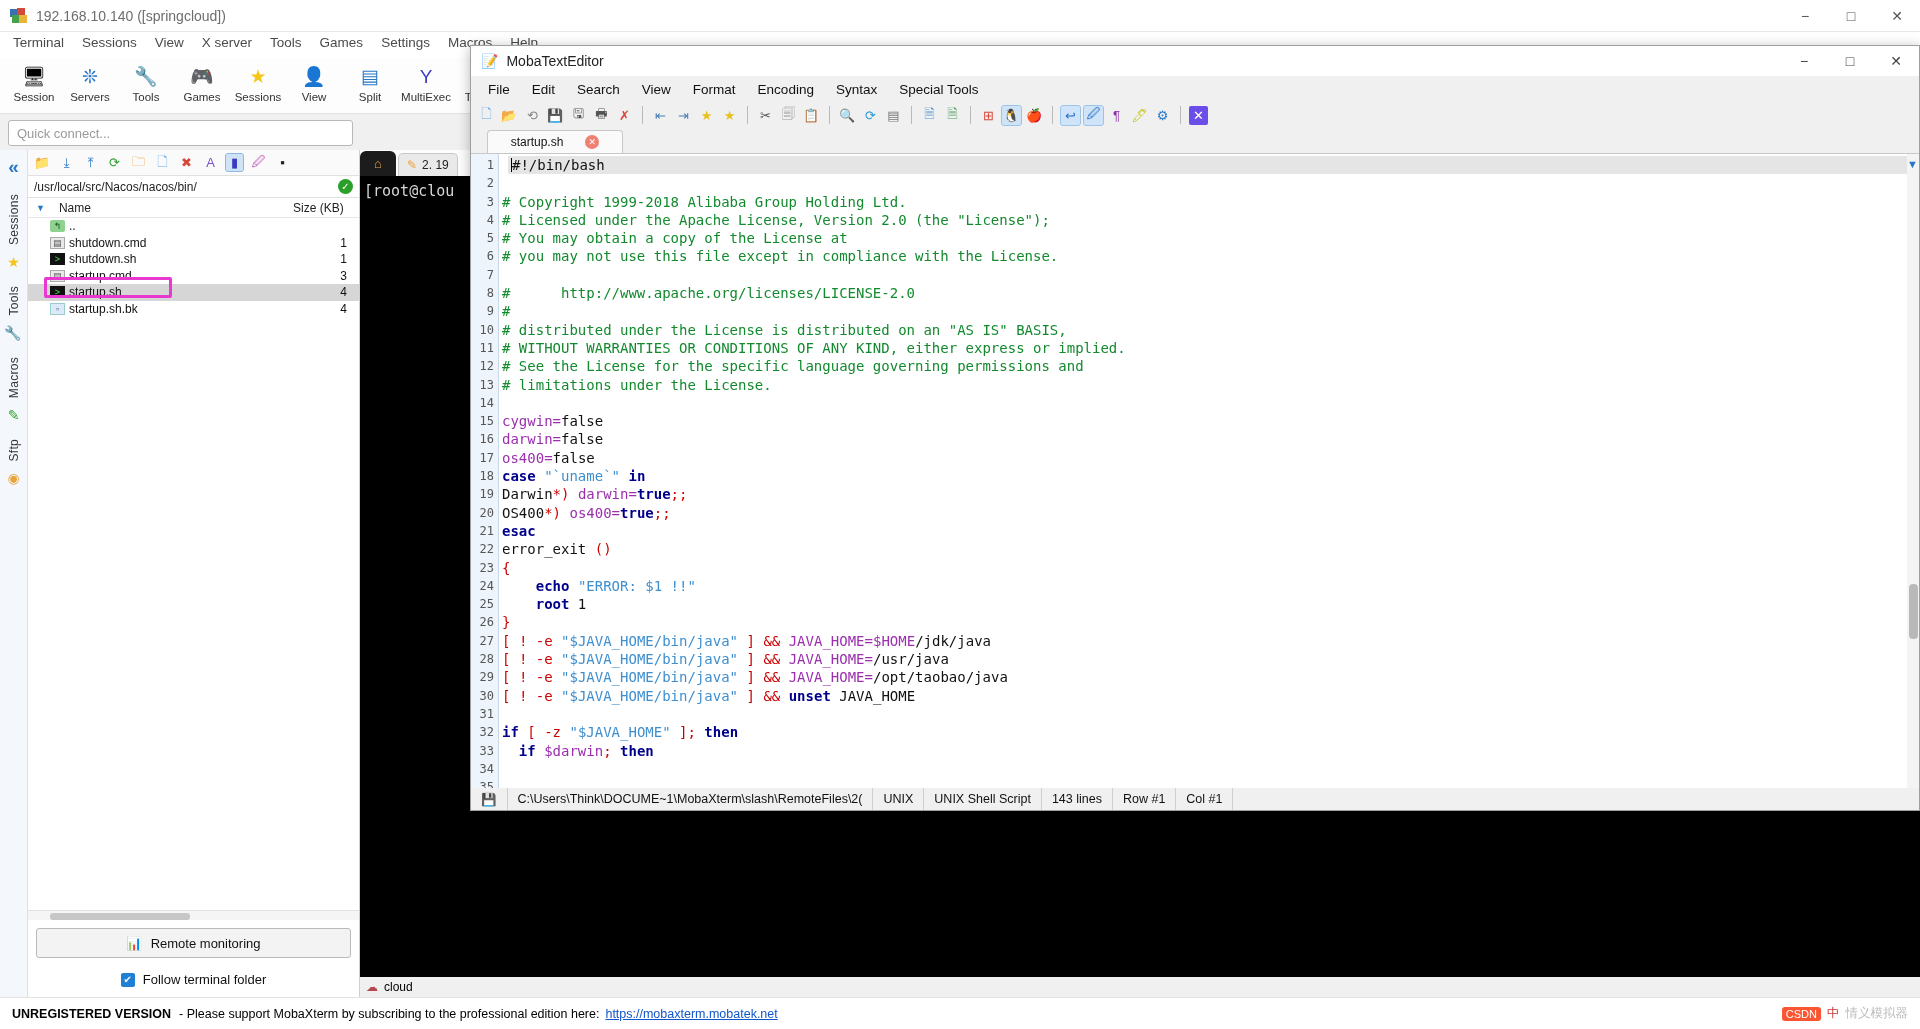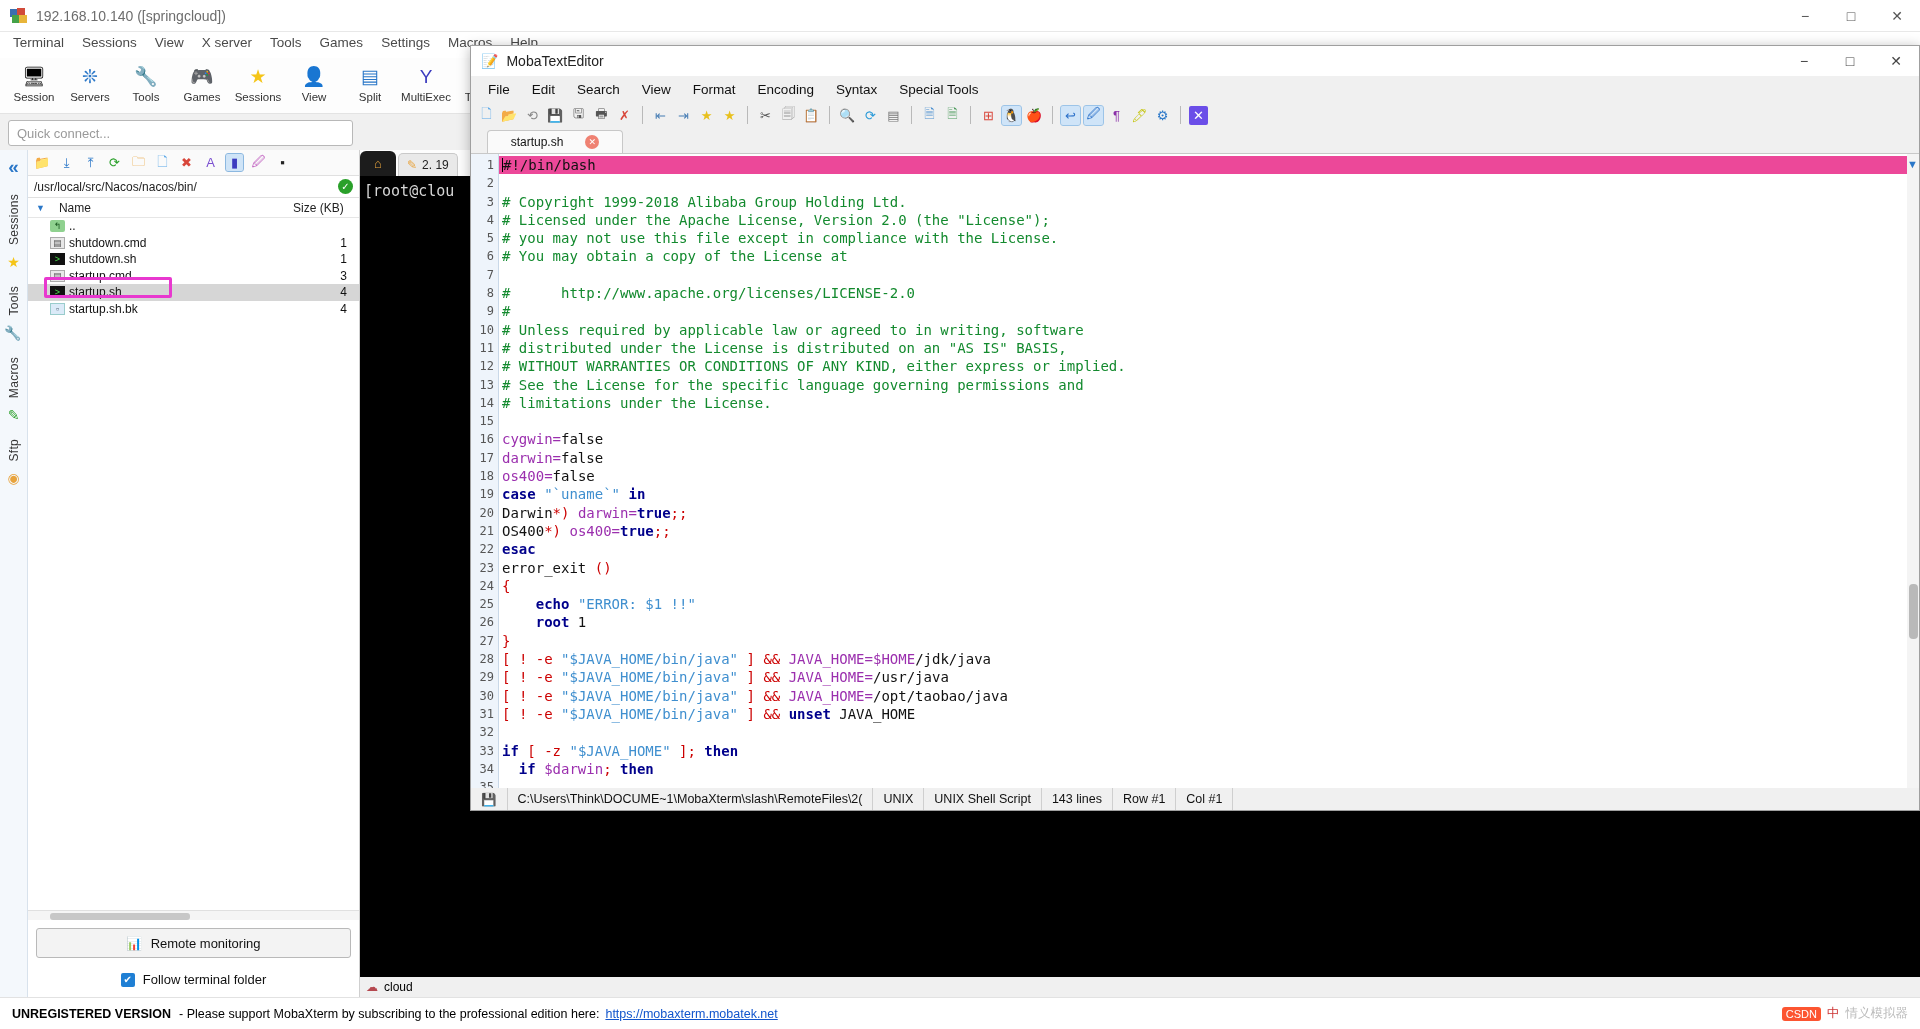--- a/index.html
+++ b/index.html
@@ -110,21 +110,21 @@
   .ed-tab { height:23px; min-width:136px; background:#fafafa; border:1px solid #c8c8c8; border-bottom:none;
             border-radius:4px 4px 0 0; display:flex; align-items:center; justify-content:center; gap:22px; font-size:12px; color:#111; padding:0 10px;}
   .ed-tab .x { width:14px; height:14px; border-radius:50%; background:#ef8172; color:#fff; font-size:9px; display:flex; align-items:center; justify-content:center; }
 
   .ed-editor { flex:1; display:flex; background:#fff; border-top:1px solid #c8c8c8; min-height:0; position:relative; overflow:hidden; }
   .gutter { width:28px; background:#eef4fb; border-right:1px solid #c9d8e8; padding-top:2px; }
   .gutter div { height:18.3px; line-height:18.3px; text-align:right; padding-right:4px; font-family:"DejaVu Sans Mono", monospace;
                 font-size:12px; color:#555; }
   .code { flex:1; padding-top:2px; font-family:"DejaVu Sans Mono", monospace; font-size:14px; overflow:hidden; position:relative; }
   .code .ln { height:18.3px; line-height:18.3px; white-space:pre; padding-left:3px; }
-  .code .ln.cur { background:#ec4899; }
+  .code .ln.cur { background:#e5e5e5;margin-left:9px; }
   .tok-cmt { color:#138a2e; }
   .tok-var { color:#9b2fae; }
   .tok-kw  { color:#00008b; font-weight:bold; }
   .tok-str { color:#3f8fcf; }
   .tok-op  { color:#cc0000; }
   .tok-pln { color:#111; }
   .caret { display:inline-block; width:1px; height:14px; background:#000; vertical-align:-2px; }
 
   .ed-scroll { position:absolute; right:0; top:0; width:12px; height:100%; background:#f4f4f4; }
   .ed-scroll .th { position:absolute; right:1px; top:430px; width:9px; height:55px; background:#b9b9b9; border-radius:4px; }
@@ -433,26 +433,25 @@
         <div>32</div>
         <div>33</div>
         <div>34</div>
         <div>35</div>
       </div>
     <div class="code" id="code">
         <div class="ln cur"><span class="caret"></span><span class="tok-pln">#!/bin/bash</span></div>
         <div class="ln">&nbsp;</div>
         <div class="ln"><span class="tok-cmt"># Copyright 1999-2018 Alibaba Group Holding Ltd.</span></div>
         <div class="ln"><span class="tok-cmt"># Licensed under the Apache License, Version 2.0 (the "License");</span></div>
+        <div class="ln"><span class="tok-cmt"># You may obtain a copy of the License at</span></div>
         <div class="ln"><span class="tok-cmt"># you may not use this file except in compliance with the License.</span></div>
-        <div class="ln"><span class="tok-cmt"># You may obtain a copy of the License at</span></div>
         <div class="ln">&nbsp;</div>
         <div class="ln"><span class="tok-cmt">#      http://www.apache.org/licenses/LICENSE-2.0</span></div>
         <div class="ln"><span class="tok-cmt">#</span></div>
-        <div class="ln"><span class="tok-cmt"># Unless required by applicable law or agreed to in writing, software</span></div>
         <div class="ln"><span class="tok-cmt"># distributed under the License is distributed on an "AS IS" BASIS,</span></div>
         <div class="ln"><span class="tok-cmt"># WITHOUT WARRANTIES OR CONDITIONS OF ANY KIND, either express or implied.</span></div>
         <div class="ln"><span class="tok-cmt"># See the License for the specific language governing permissions and</span></div>
         <div class="ln"><span class="tok-cmt"># limitations under the License.</span></div>
         <div class="ln">&nbsp;</div>
         <div class="ln"><span class="tok-var">cygwin</span><span class="tok-var">=</span><span class="tok-pln">false</span></div>
         <div class="ln"><span class="tok-var">darwin</span><span class="tok-var">=</span><span class="tok-pln">false</span></div>
         <div class="ln"><span class="tok-var">os400</span><span class="tok-var">=</span><span class="tok-pln">false</span></div>
         <div class="ln"><span class="tok-kw">case</span><span class="tok-pln"> </span><span class="tok-str">"`uname`"</span><span class="tok-pln"> </span><span class="tok-kw">in</span></div>
         <div class="ln"><span class="tok-pln">Darwin</span><span class="tok-op">*)</span><span class="tok-pln"> </span><span class="tok-var">darwin</span><span class="tok-var">=</span><span class="tok-kw">true</span><span class="tok-op">;;</span></div>

